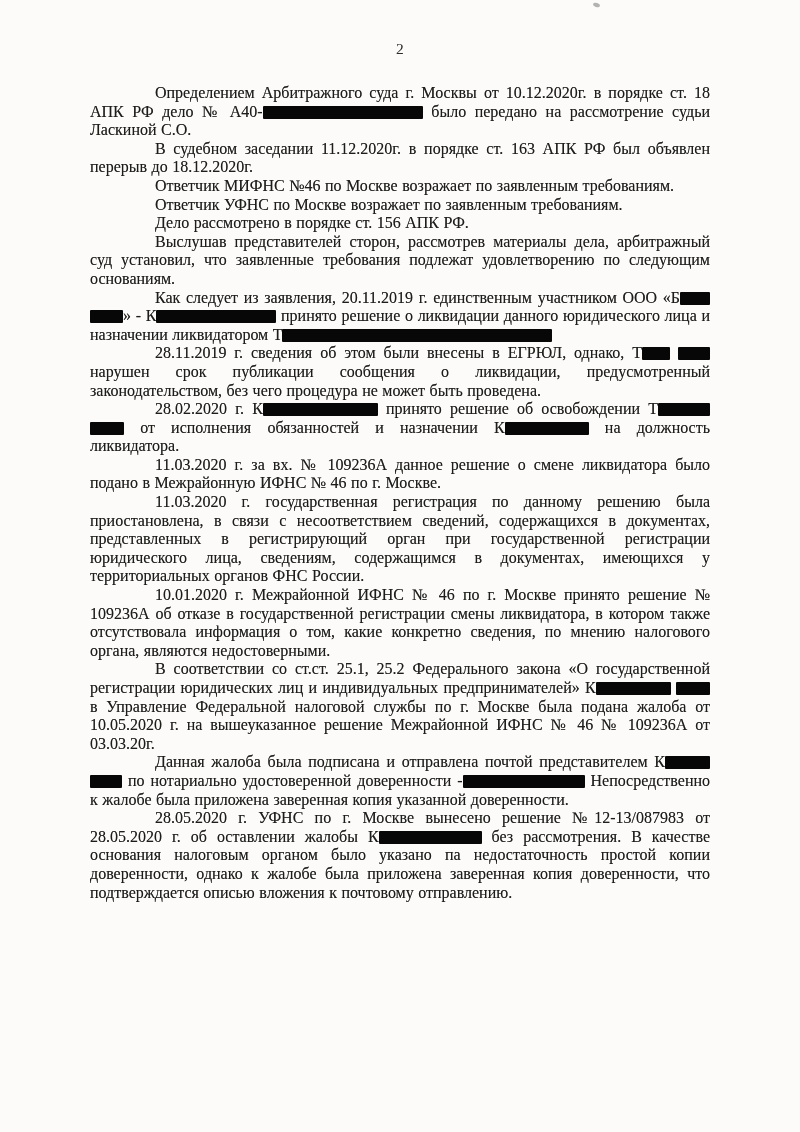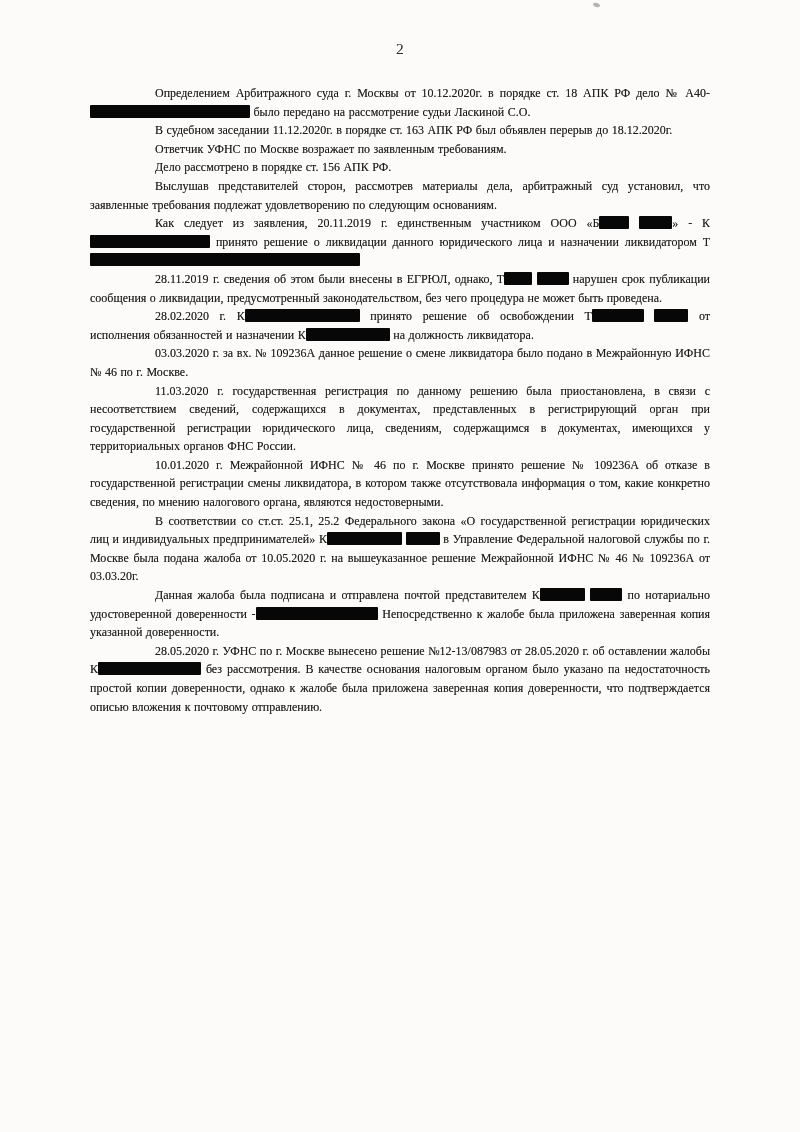--- a/index.html
+++ b/index.html
@@ -25,21 +25,21 @@
     text-align: center;
     font-size: 15.5px;
     color: #2a2a28;
     letter-spacing: 0.5px;
   }
   .doc-body {
     position: absolute;
     top: 84px;
     left: 90px;
     width: 620px;
-    font-size: 12px;
+    font-size: 16px;
     line-height: 18.6px;
     text-align: justify;
     text-shadow: 0 0 0.5px rgba(40, 40, 38, 0.55);
     word-spacing: 0.5px;
   }
   .para {
     margin: 0;
     text-indent: 65px;
   }
   .redact {
@@ -63,26 +63,27 @@
 </style>
 </head>
 <body>
 
 <div class="page">
   <div class="scan-speck"></div>
   <div class="page-number">2</div>
   <div class="doc-body">
       <p class="para">Определением Арбитражного суда г. Москвы от 10.12.2020г. в порядке ст. 18 АПК РФ дело № А40-<span class="redact" style="width: 160px; background: rgb(7, 7, 7);"></span> было передано на рассмотрение судьи Ласкиной С.О.</p>
       <p class="para">В судебном заседании 11.12.2020г. в порядке ст. 163 АПК РФ был объявлен перерыв до 18.12.2020г.</p>
+      <p class="para">Ответчик МИФНС №46 по Москве возражает по заявленным требованиям.</p>
       <p class="para">Ответчик УФНС по Москве возражает по заявленным требованиям.</p>
       <p class="para">Дело рассмотрено в порядке ст. 156 АПК РФ.</p>
       <p class="para">Выслушав представителей сторон, рассмотрев материалы дела, арбитражный суд установил, что заявленные требования подлежат удовлетворению по следующим основаниям.</p>
       <p class="para">Как следует из заявления, 20.11.2019 г. единственным участником ООО «Б<span class="redact" style="width: 30px; background: rgb(7, 7, 7);"></span> <span class="redact" style="width: 33px; background: rgb(7, 7, 7);"></span>» - К<span class="redact" style="width: 120px; background: rgb(7, 7, 7);"></span> принято решение о ликвидации данного юридического лица и назначении ликвидатором Т<span class="redact" style="width: 270px; background: rgb(7, 7, 7);"></span></p>
       <p class="para">28.11.2019  г. сведения об этом были внесены в ЕГРЮЛ, однако, Т<span class="redact" style="width: 28px; background: rgb(7, 7, 7);"></span> <span class="redact" style="width: 32px; background: rgb(7, 7, 7);"></span> нарушен срок публикации сообщения о ликвидации, предусмотренный законодательством, без чего процедура не может быть проведена.</p>
       <p class="para">28.02.2020 г. К<span class="redact" style="width: 115px; background: rgb(7, 7, 7);"></span> принято решение об освобождении Т<span class="redact" style="width: 52px; background: rgb(7, 7, 7);"></span> <span class="redact" style="width: 34px; background: rgb(7, 7, 7);"></span> от исполнения обязанностей и назначении К<span class="redact" style="width: 84px; background: rgb(7, 7, 7);"></span> на должность ликвидатора.</p>
-      <p class="para">03.03.2020  г. за вх. № 109236А данное решение о смене ликвидатора было подано в Межрайонную ИФНС № 46 по г. Москве.</p>
+      <p class="para">11.03.2020  г. за вх. № 109236А данное решение о смене ликвидатора было подано в Межрайонную ИФНС № 46 по г. Москве.</p>
       <p class="para">11.03.2020 г. государственная регистрация по данному решению была приостановлена, в связи с несоответствием сведений, содержащихся в документах, представленных в регистрирующий орган при государственной регистрации юридического лица, сведениям, содержащимся в документах, имеющихся у территориальных органов ФНС России.</p>
       <p class="para">10.01.2020 г. Межрайонной ИФНС № 46 по г. Москве принято решение № 109236А об отказе в государственной регистрации смены ликвидатора, в котором также отсутствовала информация о том, какие конкретно сведения, по мнению налогового органа, являются недостоверными.</p>
       <p class="para">В соответствии со ст.ст. 25.1, 25.2 Федерального закона «О государственной регистрации юридических лиц и индивидуальных предпринимателей» К<span class="redact" style="width: 75px; background: rgb(7, 7, 7);"></span> <span class="redact" style="width: 34px; background: rgb(7, 7, 7);"></span> в Управление Федеральной налоговой службы по г. Москве была подана жалоба от 10.05.2020 г. на вышеуказанное решение Межрайонной ИФНС № 46 № 109236А от 03.03.20г.</p>
       <p class="para">Данная жалоба была подписана и отправлена почтой представителем К<span class="redact" style="width: 45px; background: rgb(7, 7, 7);"></span> <span class="redact" style="width: 32px; background: rgb(7, 7, 7);"></span> по нотариально удостоверенной доверенности -<span class="redact" style="width: 122px; background: rgb(7, 7, 7);"></span> Непосредственно к жалобе была приложена заверенная копия указанной доверенности.</p>
       <p class="para">28.05.2020 г. УФНС по г. Москве вынесено решение №12-13/087983 от 28.05.2020 г. об оставлении жалобы К<span class="redact" style="width: 103px; background: rgb(7, 7, 7);"></span> без рассмотрения. В качестве основания налоговым органом было указано па недостаточность простой копии доверенности, однако к жалобе была приложена заверенная копия доверенности, что подтверждается описью вложения к почтовому отправлению.</p>
     </div>
 </div>
 
 </body></html>

